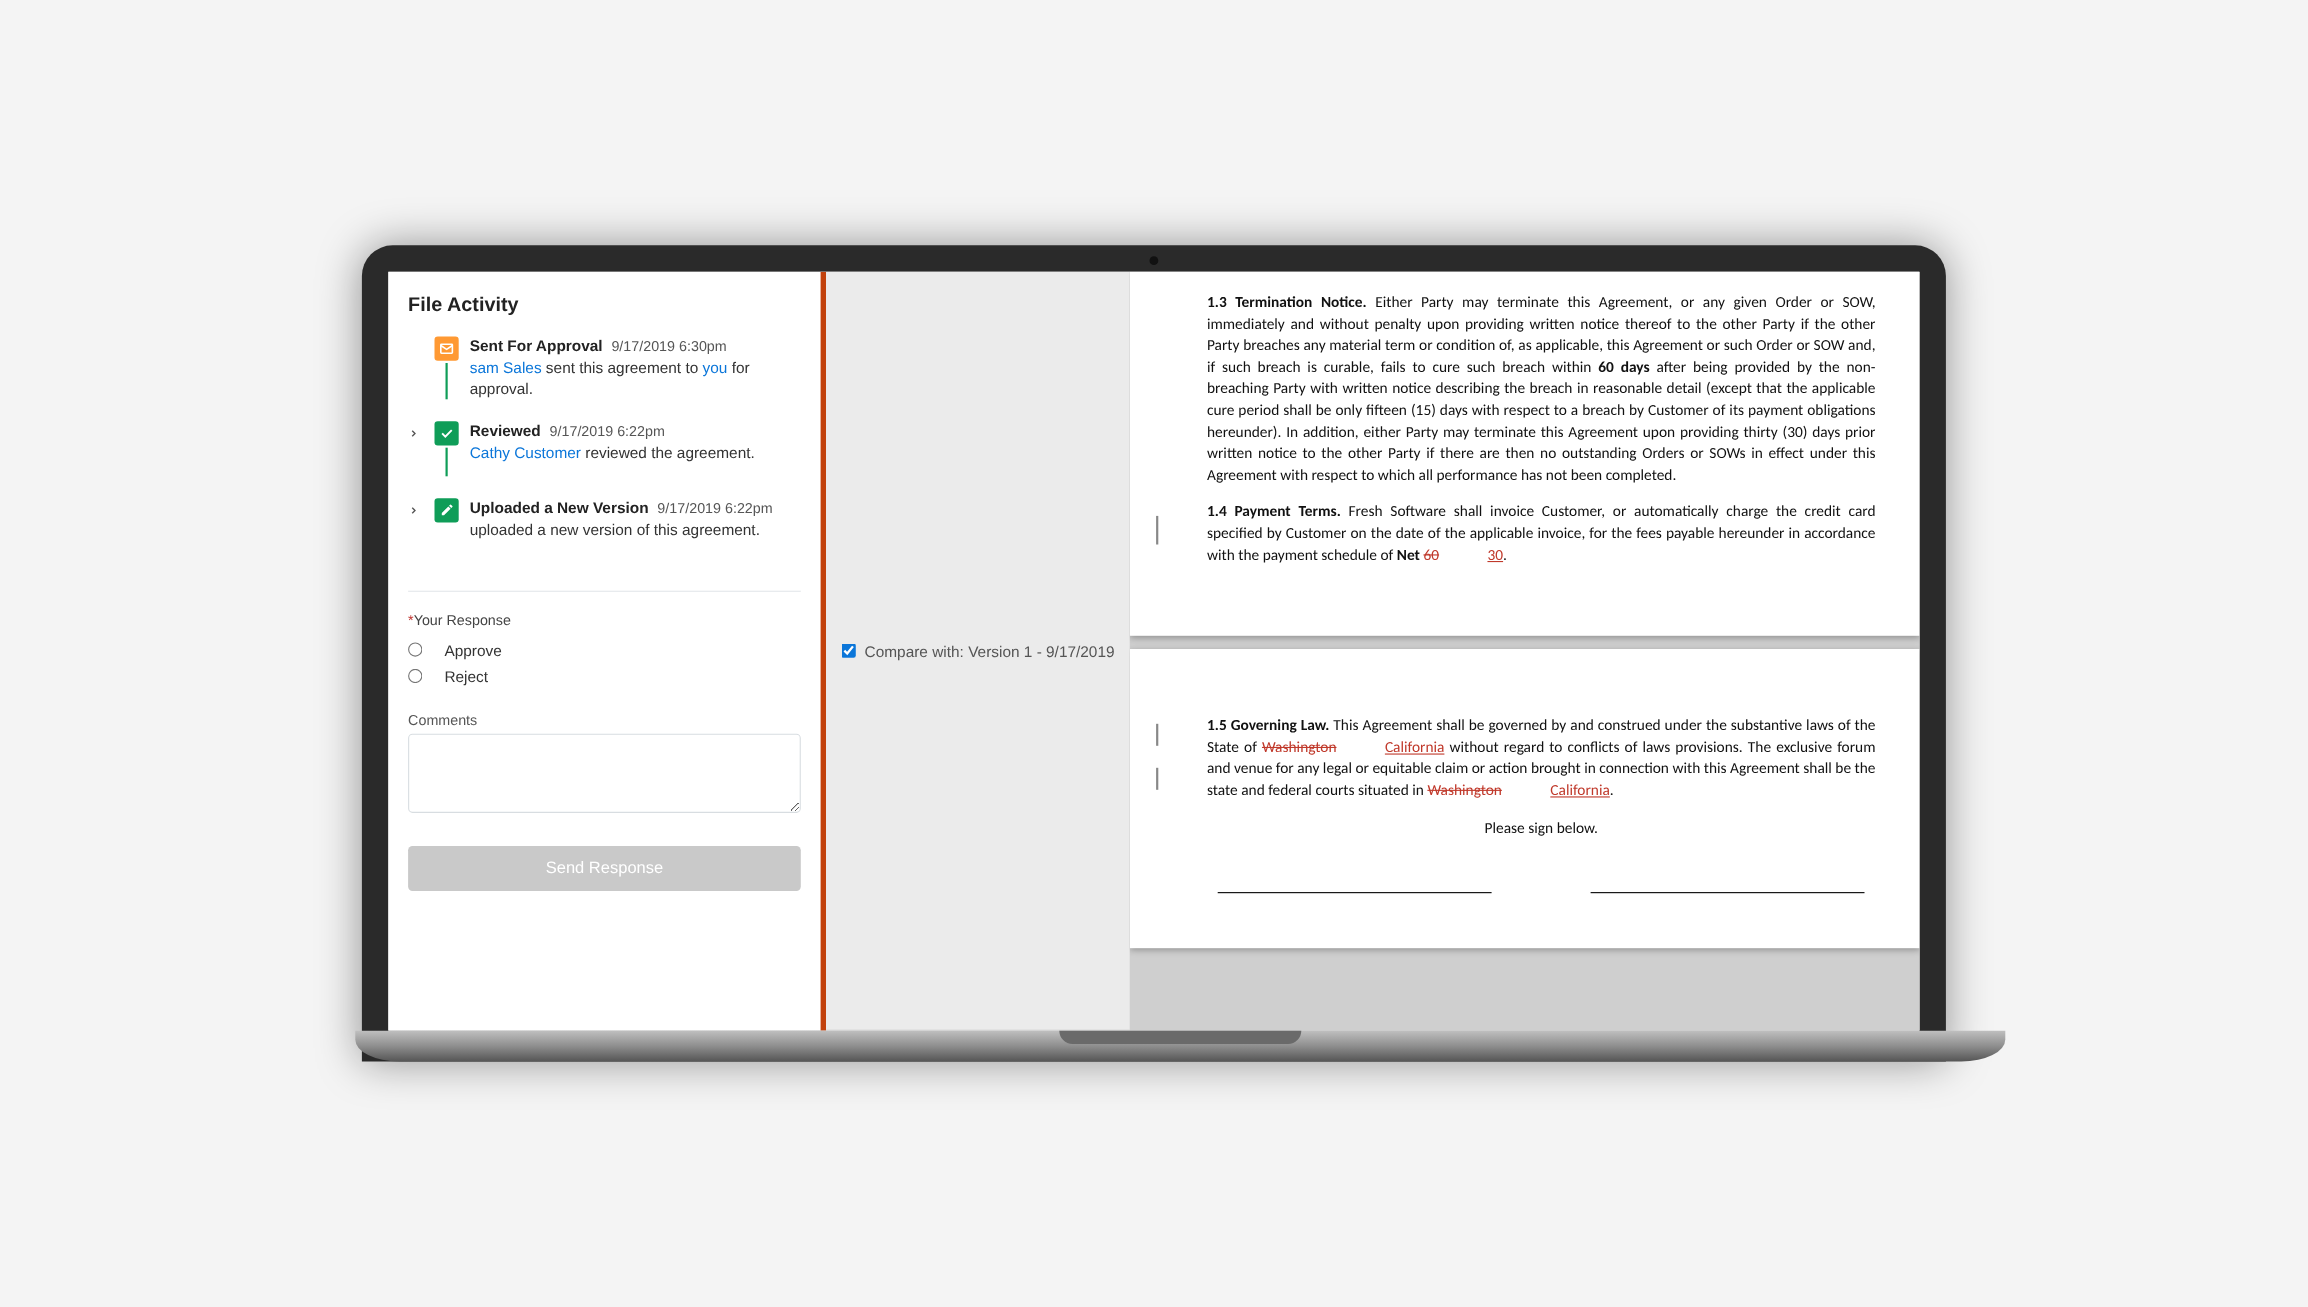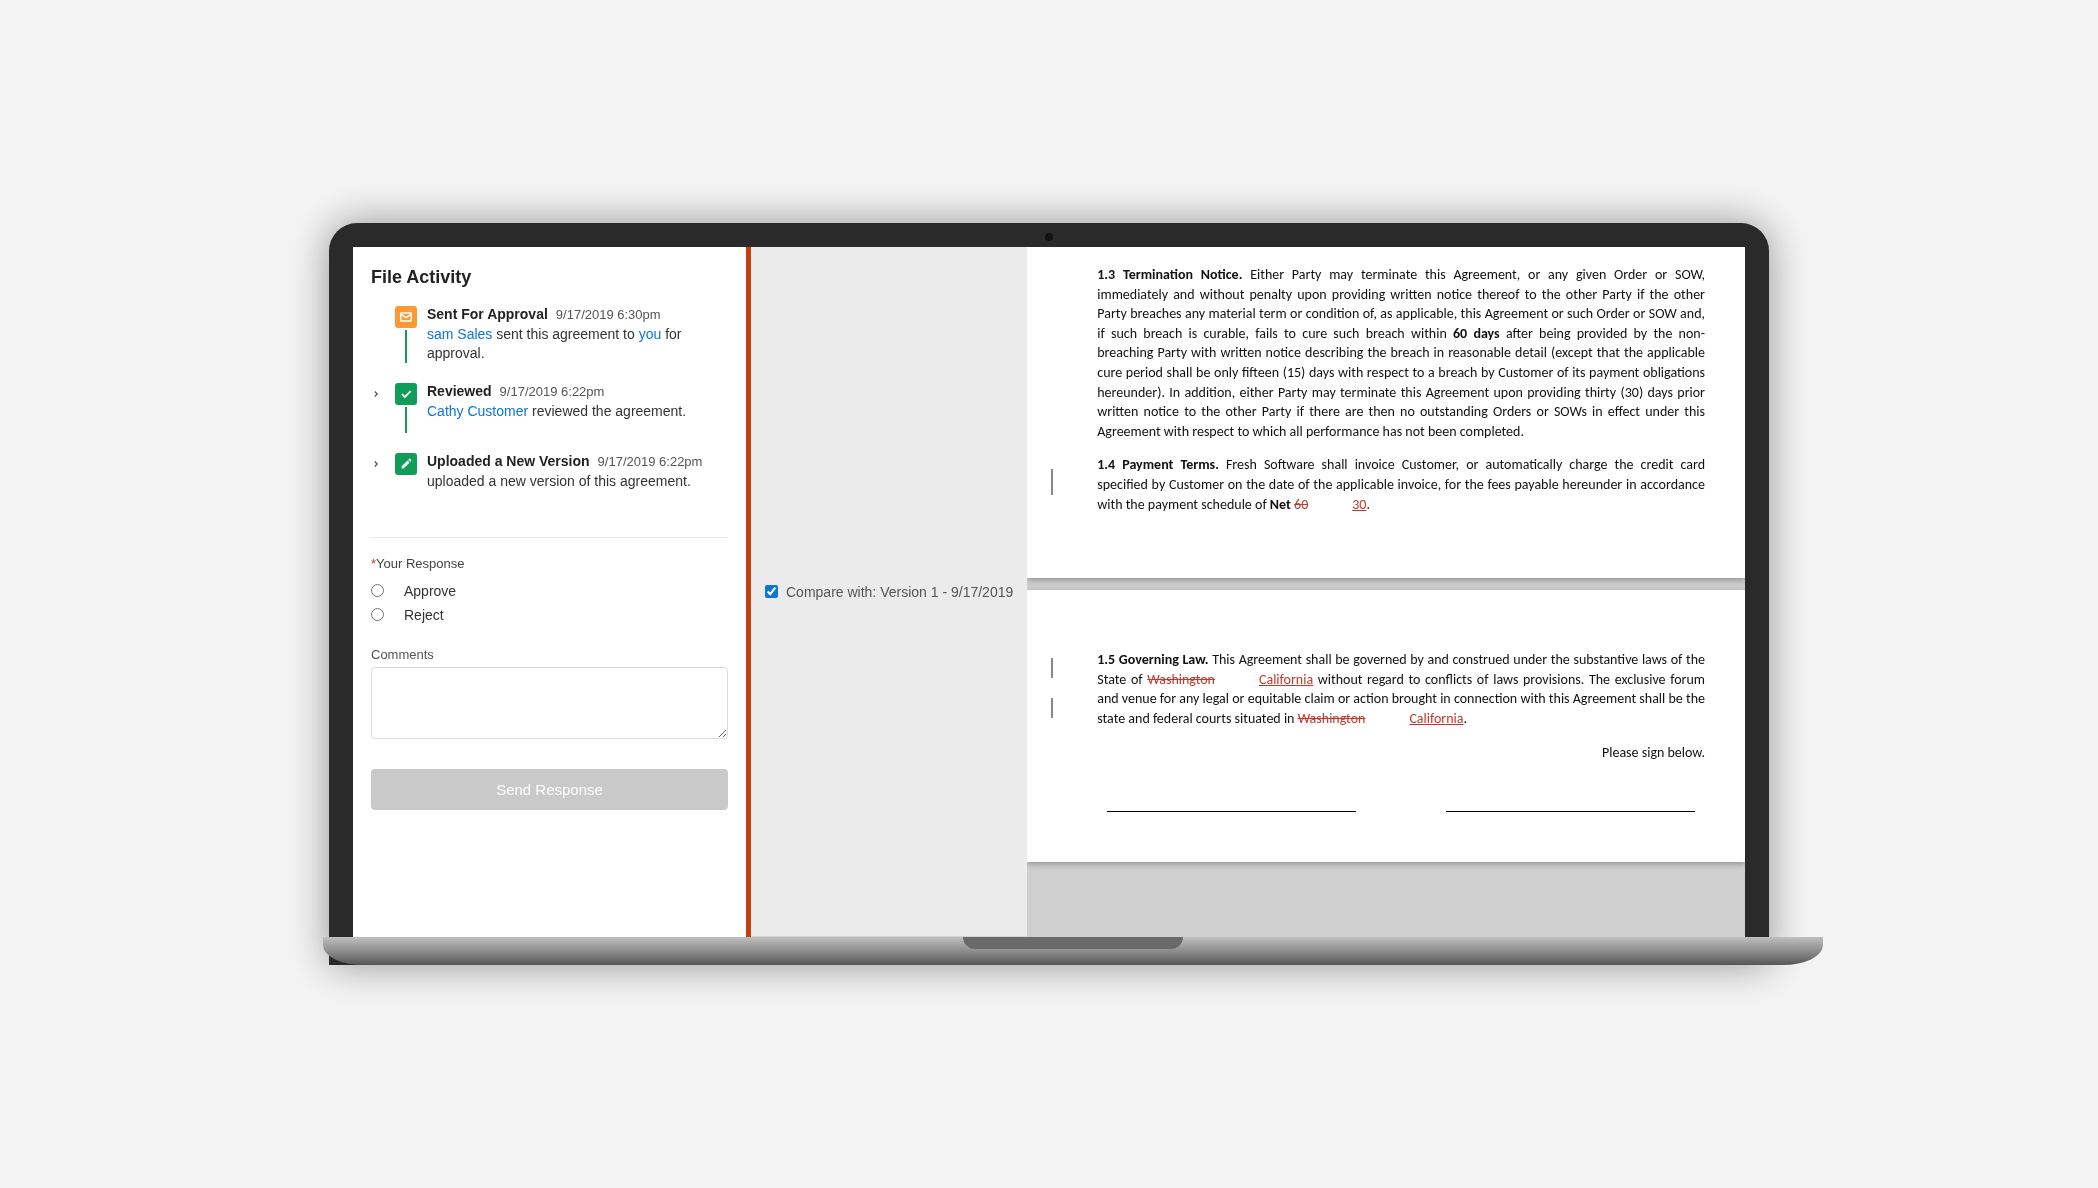--- a/index.html
+++ b/index.html
@@ -372,21 +372,21 @@
             <strong>1.4 Payment Terms.</strong><span> Fresh Software shall invoice Customer, or automatically charge the credit card specified by Customer on the date of the applicable invoice, for the fees payable hereunder in accordance with the payment schedule of </span><strong>Net </strong><span class="strike">60</span><span class="ins">30</span><span>.</span>
           </p>
         </div>
 
         <div class="page" style="padding-top:60px">
           <div class="change-mark" style="top:68px;height:20px"></div>
           <div class="change-mark" style="top:108px;height:20px"></div>
           <p>
             <strong>1.5 Governing Law.</strong><span>  This Agreement shall be governed by and construed under the substantive laws of the State of </span><span class="strike">Washington</span><span class="ins">California</span><span> without regard to conflicts of laws provisions. The exclusive forum and venue for any legal or equitable claim or action brought in connection with this Agreement shall be the state and federal courts situated in </span><span class="strike">Washington</span><span class="ins">California</span><span>.</span>
           </p>
-          <p style="text-align:right">Please sign below.</p>
+          <p style="text-align:center">Please sign below.</p>
           <div class="sign-lines">
             <div class="sign-line"></div>
             <div class="sign-line"></div>
           </div>
         </div>
 
       </div>
     </section>
 
   </div>

